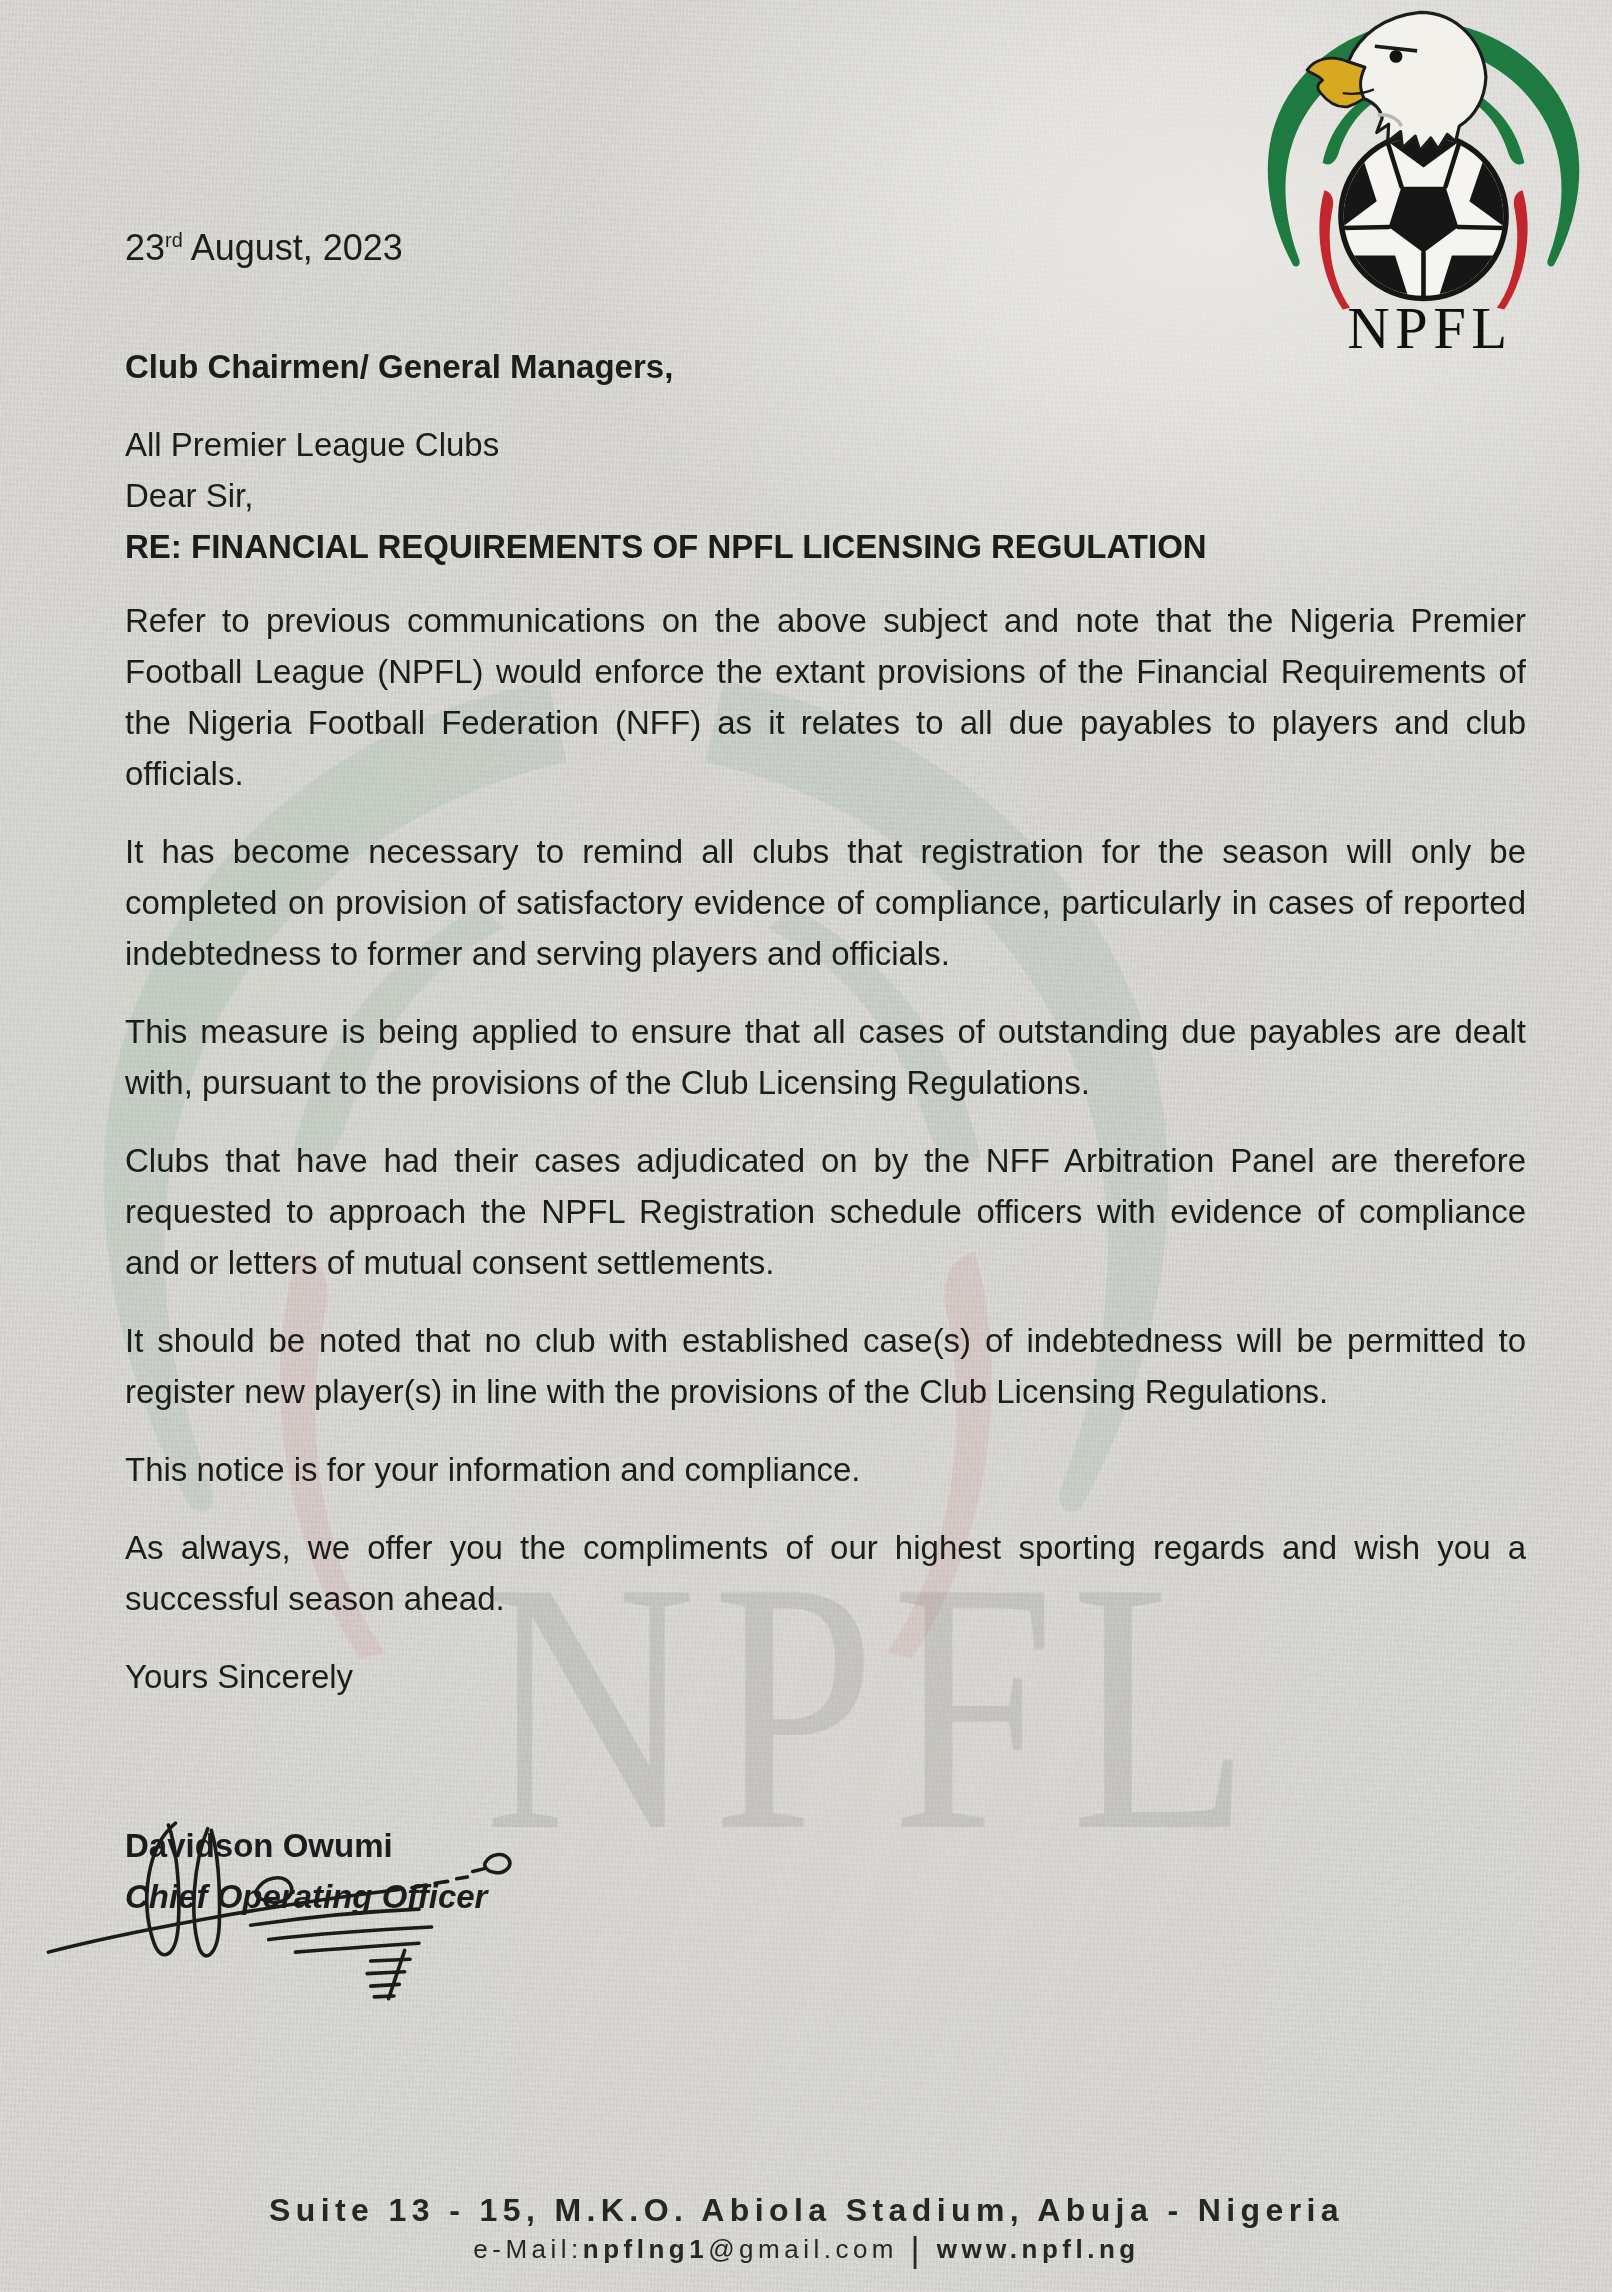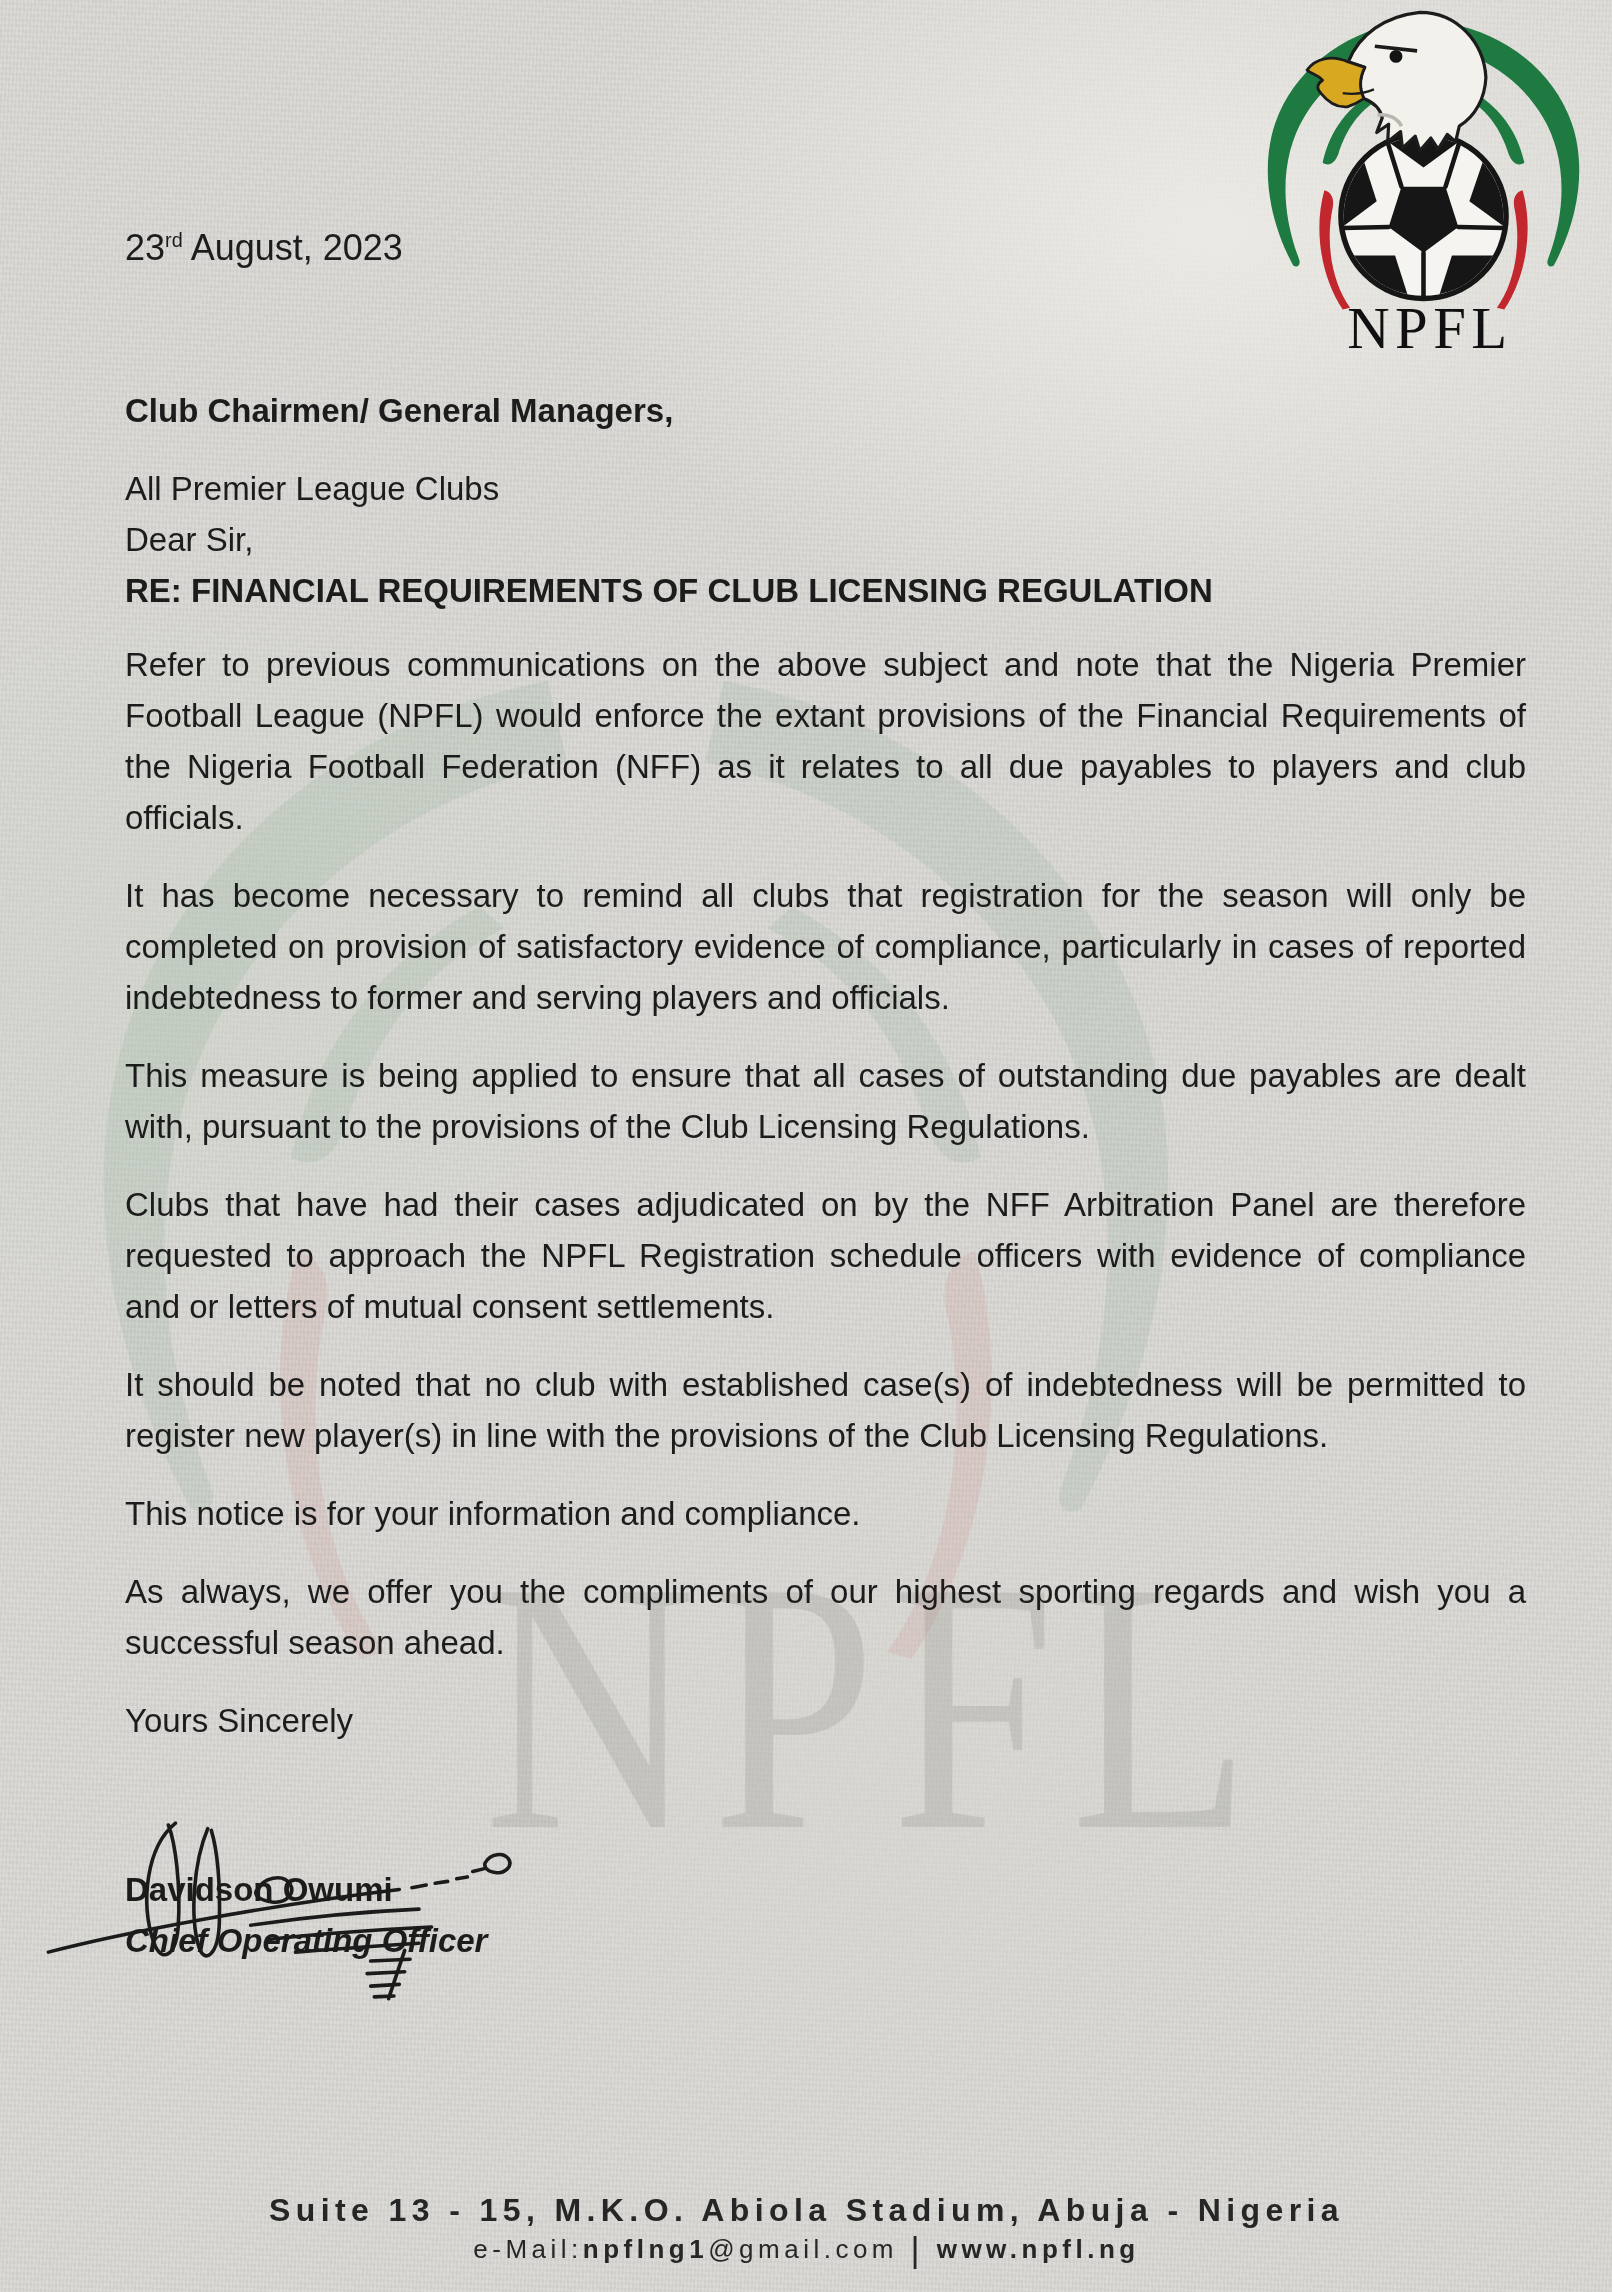--- a/index.html
+++ b/index.html
@@ -38,21 +38,21 @@
   
   .content{
     position:relative;
     padding:222px 87px 0 125px;
     font-size:33px;line-height:51px;
   }
   .date-line{font-size:36px;}
   .date-line sup{font-size:0.55em;vertical-align:super;line-height:0;}
   .addr{margin:0;}
   .bold{font-weight:bold;}
-  .mt-lg{margin-top:112px;}
+  .mt-lg{margin-top:68px;}
   .mt-md{margin-top:27px;}
   .mt-sm{}
   .body-p{
     margin:27px 0 0 0;
     text-align:justify;
   }
   .body-p.first{margin-top:23px;}
   .closing{margin-top:27px;}
   .signatory-name{font-weight:bold;margin-top:118px;}
   .signatory-title{font-weight:bold;font-style:italic;}
@@ -135,21 +135,21 @@
       <text class="crest-word" x="207" y="374" text-anchor="middle">NPFL</text>
     </svg>
   </div>
 
   <div class="content">
     <div class="date-line"><span>23</span><sup>rd</sup><span> August, 2023</span></div>
 
     <div class="addr bold mt-lg">Club Chairmen/ General Managers,</div>
     <div class="addr mt-md">All Premier League Clubs</div>
     <div class="addr mt-sm">Dear Sir,</div>
-    <div class="addr bold mt-sm">RE: FINANCIAL REQUIREMENTS OF CLUB LICENSING REGULATION</div>
+    <div class="addr bold mt-sm">RE: FINANCIAL REQUIREMENTS OF NPFL LICENSING REGULATION</div>
 
     <p class="body-p first">Refer to previous communications on the above subject and note that the Nigeria Premier Football League (NPFL) would enforce the extant provisions of the Financial Requirements of the Nigeria Football Federation (NFF) as it relates to all due payables to players and club officials.</p>
     <p class="body-p">It has become necessary to remind all clubs that registration for the season will only be completed on provision of satisfactory evidence of compliance, particularly in cases of reported indebtedness to former and serving players and officials.</p>
     <p class="body-p">This measure is being applied to ensure that all cases of outstanding due payables are dealt with, pursuant to the provisions of the Club Licensing Regulations.</p>
     <p class="body-p">Clubs that have had their cases adjudicated on by the NFF Arbitration Panel are therefore requested to approach the NPFL Registration schedule officers with evidence of compliance and or letters of mutual consent settlements.</p>
     <p class="body-p">It should be noted that no club with established case(s) of indebtedness will be permitted to register new player(s) in line with the provisions of the Club Licensing Regulations.</p>
     <p class="body-p">This notice is for your information and compliance.</p>
     <p class="body-p">As always, we offer you the compliments of our highest sporting regards and wish you a successful season ahead.</p>
 
     <div class="addr closing">Yours Sincerely</div>

